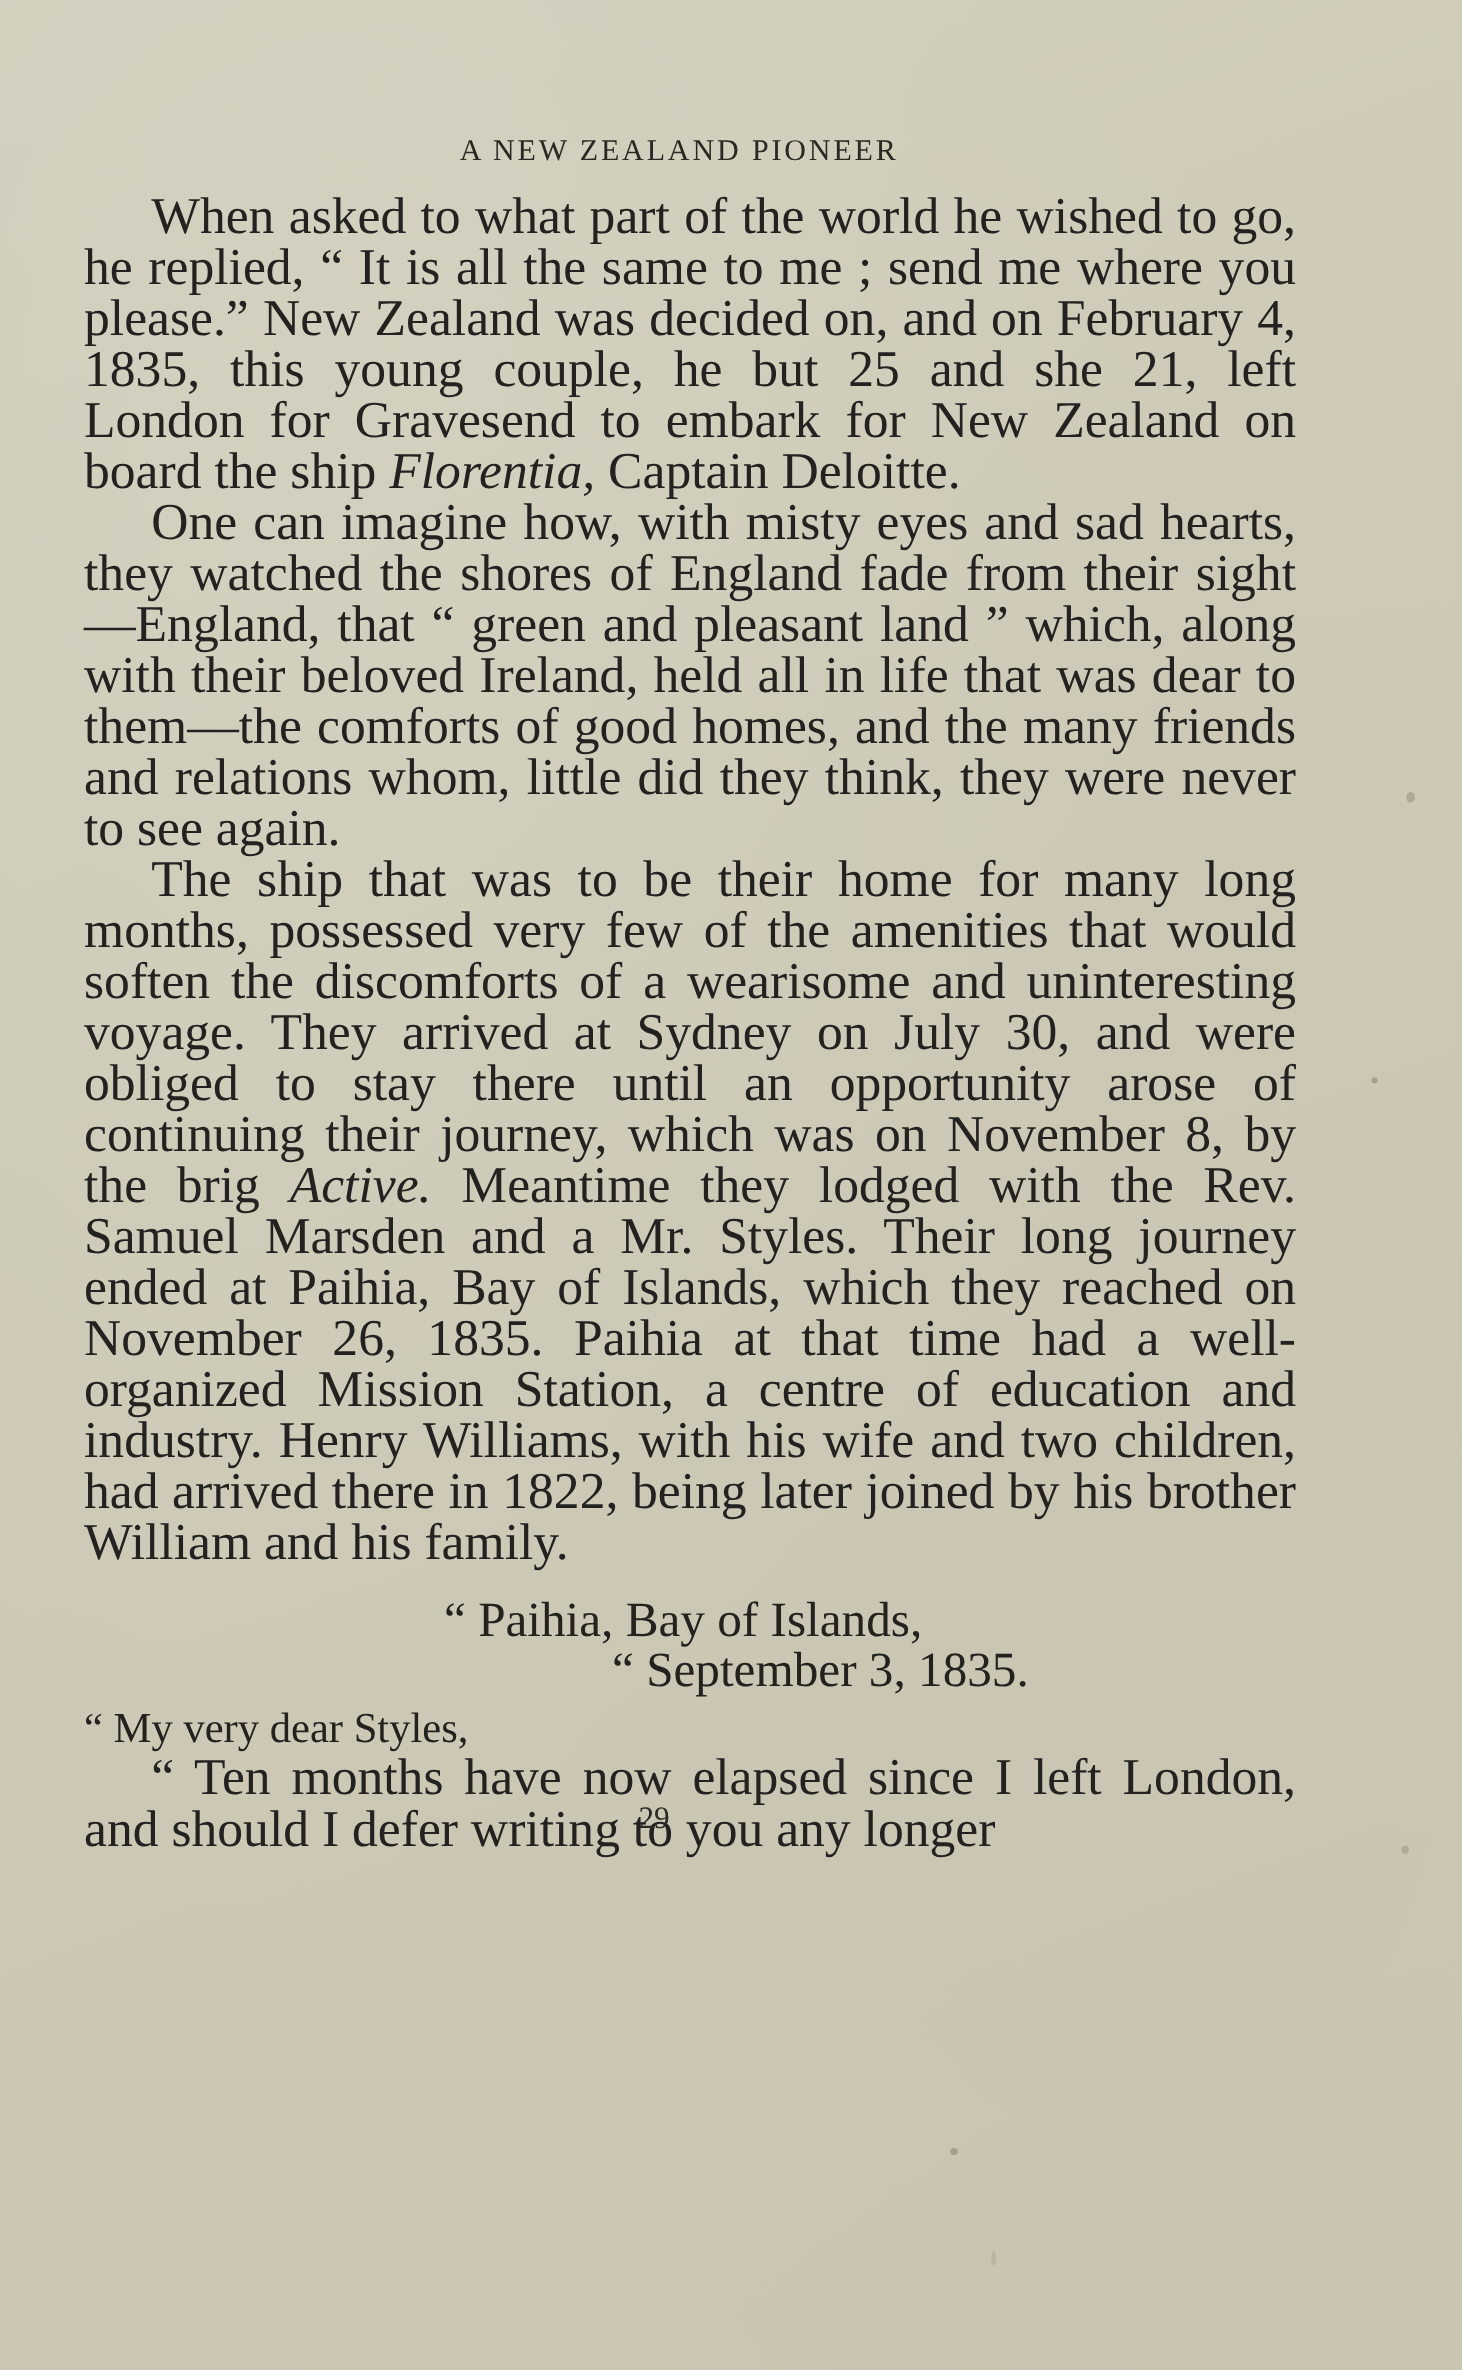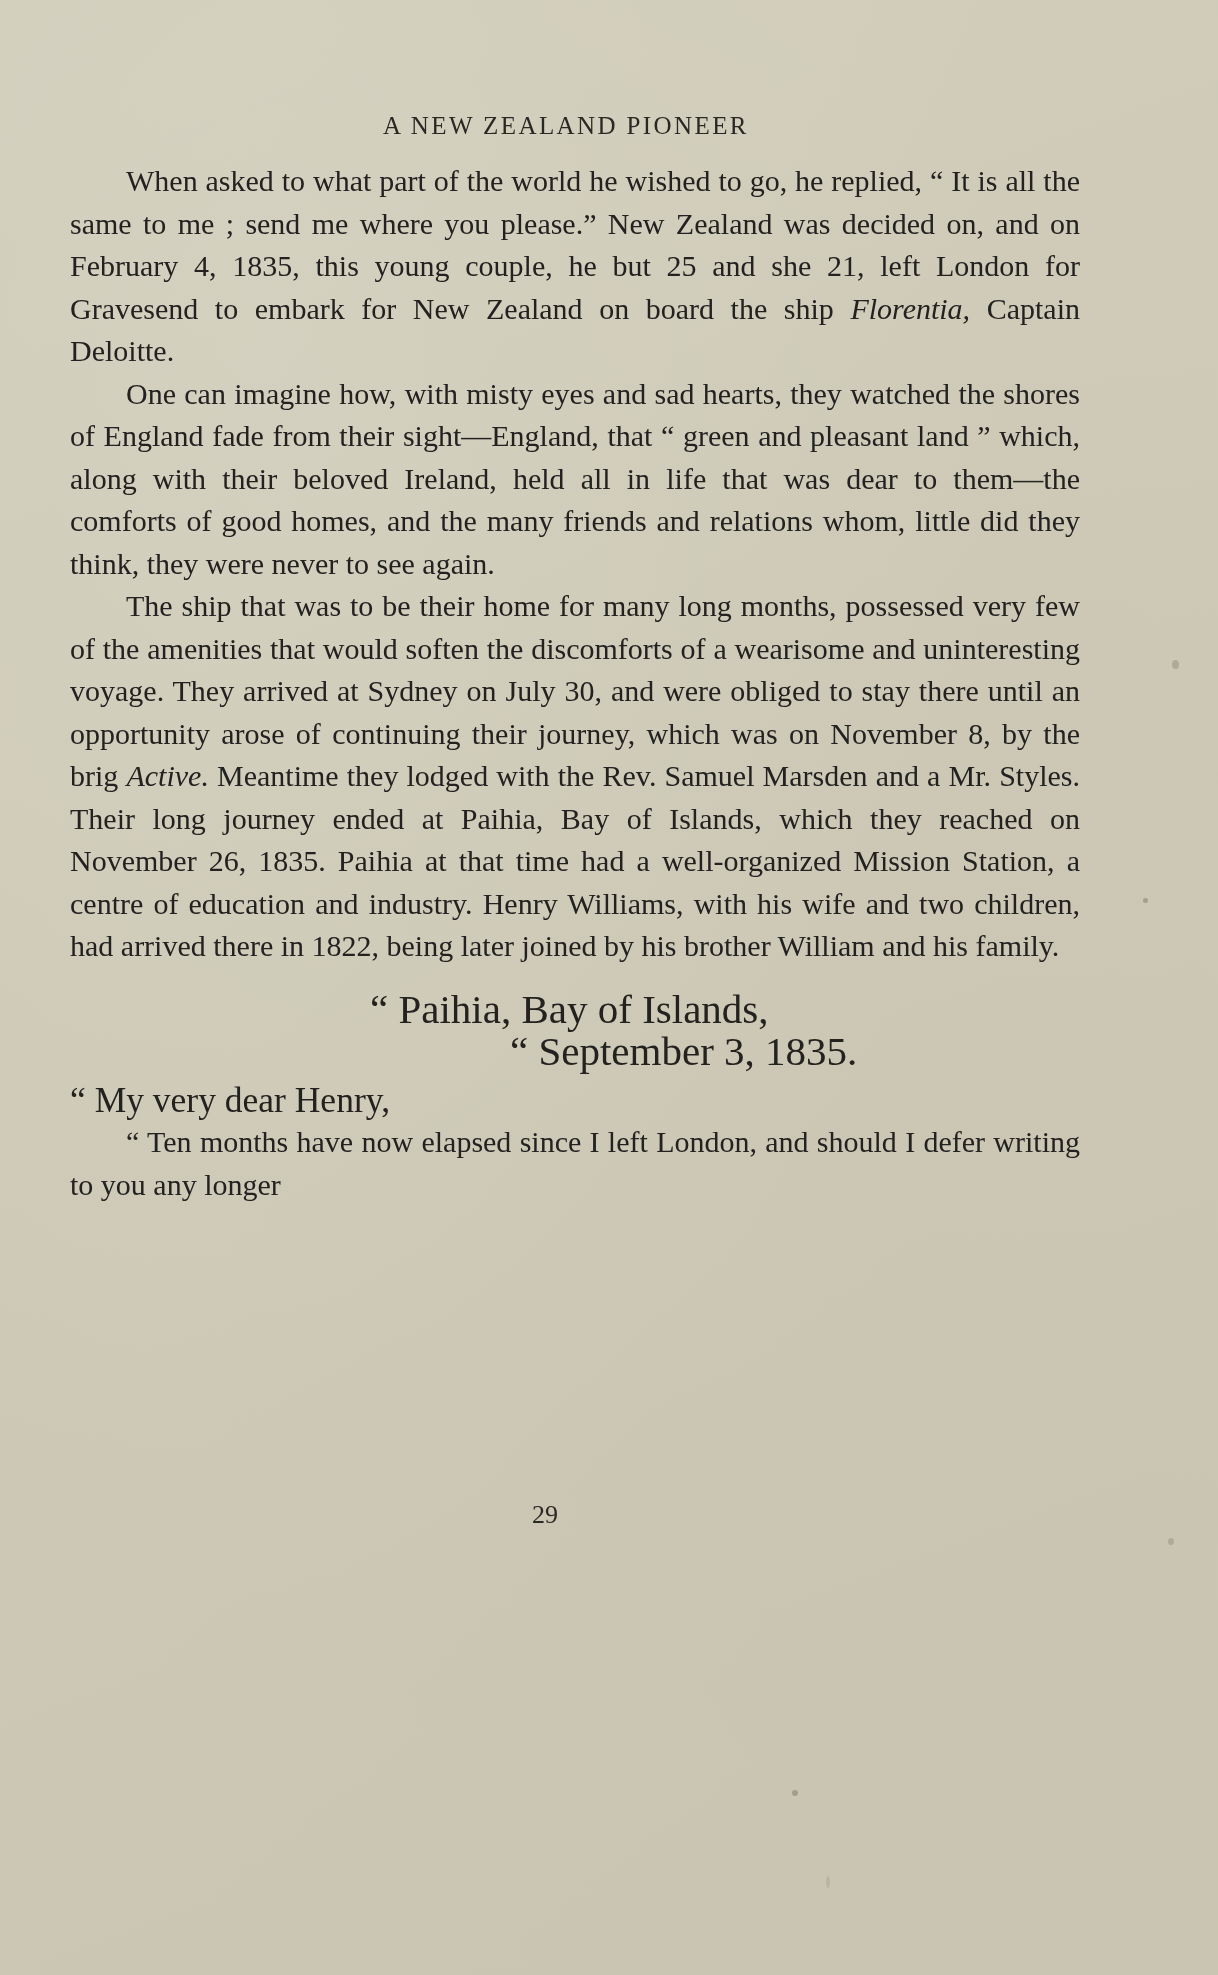--- a/index.html
+++ b/index.html
@@ -34,21 +34,21 @@
     text-align: center;
     font-size: 25px;
     letter-spacing: 2.4px;
     color: #2a2823;
     margin-left: -18px;
     margin-bottom: 20px;
     font-variant: small-caps;
     text-transform: uppercase;
   }
   .body-text {
-    font-size: 30px;
+    font-size: 43px;
     line-height: 42.5px;
     text-align: justify;
     text-justify: inter-word;
     color: #232220;
   }
   .body-text p {
     margin: 0;
     text-indent: 56px;
   }
   em {
@@ -109,21 +109,21 @@
       <p><span>The ship that was to be their home for many long months, possessed very few of the amenities that would soften the discomforts of a wearisome and uninteresting voyage.   They arrived at Sydney on July 30, and were obliged to stay there until an opportunity arose of continuing their journey, which was on November 8, by the brig </span><em>Active.</em><span>   Meantime they lodged with the Rev. Samuel Marsden and a Mr. Styles.   Their long journey ended at Paihia, Bay of Islands, which they reached on November 26, 1835. Paihia at that time had a well-organized Mission Station, a centre of education and industry.   Henry Williams, with his wife and two children, had arrived there in 1822, being later joined by his brother William and his family.</span></p>
 
 
     </div>
 
     <div class="letter-head">
       <div class="letter-line-1">“ Paihia, Bay of Islands,</div>
       <div class="letter-line-2">“ September 3, 1835.</div>
     </div>
 
-    <div class="salutation">“ My very dear Henry,</div>
+    <div class="salutation">“ My very dear Styles,</div>
 
     <div class="body-text">
       <p>“ Ten months have now elapsed since I left London, and should I defer writing to you any longer</p>
     </div>
 
     <div class="folio">29</div>
 
   </div>
 
   <span class="speck s1"></span>

